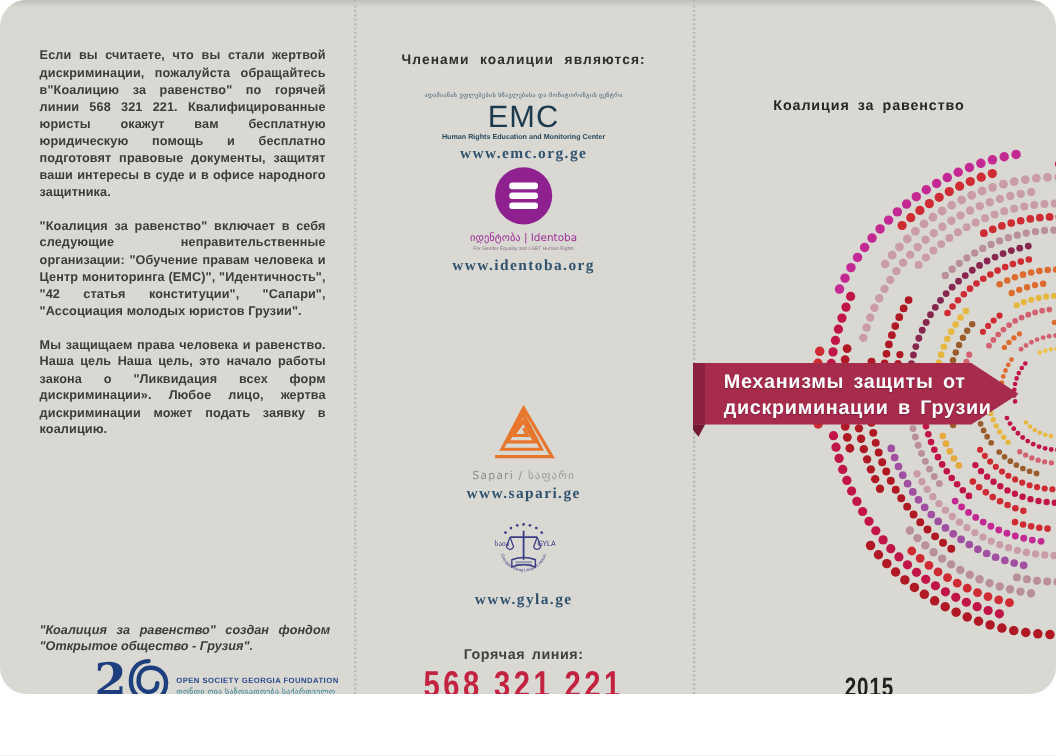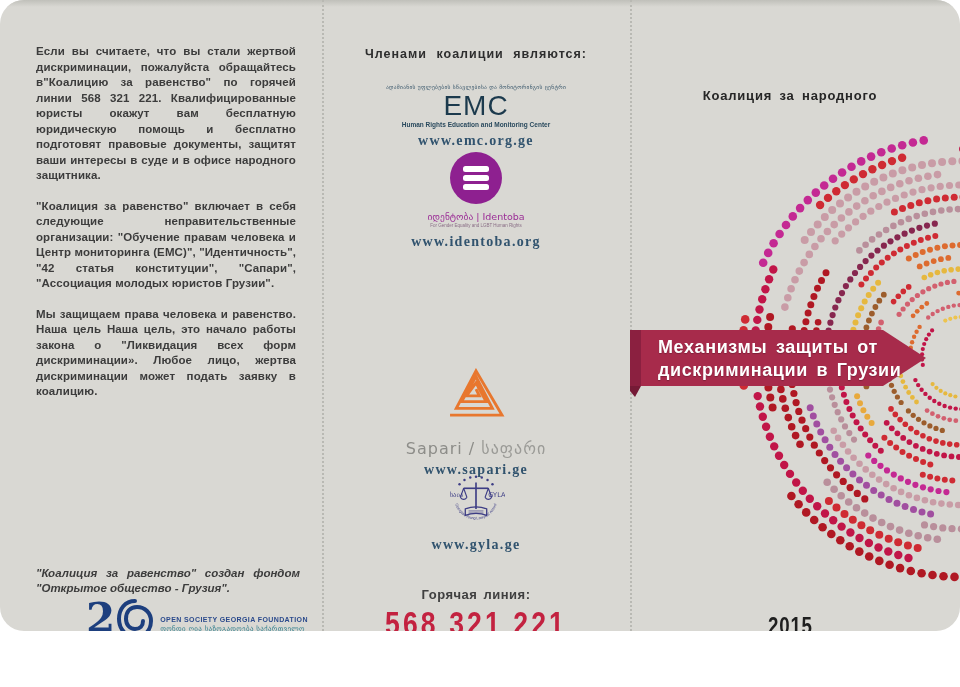--- a/index.html
+++ b/index.html
@@ -45,22 +45,22 @@
     margin:0 auto; display:flex; flex-direction:column; justify-content:center; align-items:center; gap:3.5px; }
   .identoba-bar { width:26px; height:5.5px; background:#fff; border-radius:2.5px; }
   .identoba-label { font-family:"DejaVu Sans", sans-serif; font-size:9.5px; font-weight:400;
     color:#9b2d96; margin-top:7px; }
   .identoba-sub { font-size:4.5px; color:#8a6f86; margin-top:1px; }
   .identoba-block .link { margin-top:6px; }
   .article42-block { top:261px; }
   .article42-geo { font-family:"DejaVu Sans", sans-serif; font-size:5.5px; color:#7a6c52; margin-top:3px; }
   .article42-block .link { margin-top:3px; }
   .sapari-block { top:368px; }
-  .sapari-label { font-family:"DejaVu Sans", sans-serif; font-size:16px; color:#8d8d89;
-    letter-spacing:1px; margin-top:17px; }
+  .sapari-label { font-family:"DejaVu Sans", sans-serif; font-size:10px; color:#8d8d89;
+    letter-spacing:1px; margin-top:4px; }
   .sapari-label .geo { color:#9b9b97; }
   .sapari-block .link { margin-top:4px; }
   .gyla-block { top:471px; }
   .gyla-block .link { margin-top:6px; }
   .hotline-block { top:587px; }
   .hotline-label { font-size:13px; font-weight:700; color:#404040; letter-spacing:0.5px; word-spacing:2px; }
   .hotline-number { font-size:34px; font-weight:700; color:#c32240; letter-spacing:4px;
     transform:scaleX(0.78); transform-origin:center; margin-top:4px; line-height:34px; }
 
   
@@ -744,21 +744,21 @@
         <circle cx="212.1" cy="172.5" r="4.3" fill="#c42993"></circle>
         <circle cx="221.5" cy="166.8" r="4.3" fill="#c42993"></circle>
         <circle cx="231.2" cy="161.4" r="4.3" fill="#c42993"></circle>
         <circle cx="241.1" cy="156.6" r="4.3" fill="#c42993"></circle>
         <circle cx="251.3" cy="152.3" r="4.3" fill="#c42993"></circle>
         <circle cx="261.7" cy="148.5" r="4.3" fill="#c42993"></circle>
         <circle cx="272.2" cy="145.3" r="4.3" fill="#c42993"></circle>
         <circle cx="282.9" cy="142.5" r="4.3" fill="#c42993"></circle>
         <circle cx="293.7" cy="140.4" r="4.3" fill="#c42993"></circle>
       </svg>
-    <div class="r-title">Коалиция за народного</div>
+    <div class="r-title">Коалиция за равенство</div>
     <div class="ribbon-wrap">
       <svg width="300" height="70" viewBox="0 0 300 70">
         <polygon points="0,1 253,1 296,29 253,57 0,57" fill="#a72b4b"></polygon>
         <polygon points="0,1 11,1 11,57 0,57" fill="#8b2040"></polygon>
         <polygon points="0,57 11,57 5,68 0,62" fill="#751a36"></polygon>
       </svg>
       <div class="ribbon-text">
         <div>Механизмы защиты от</div>
         <div>дискриминации в Грузии</div>
       </div>

